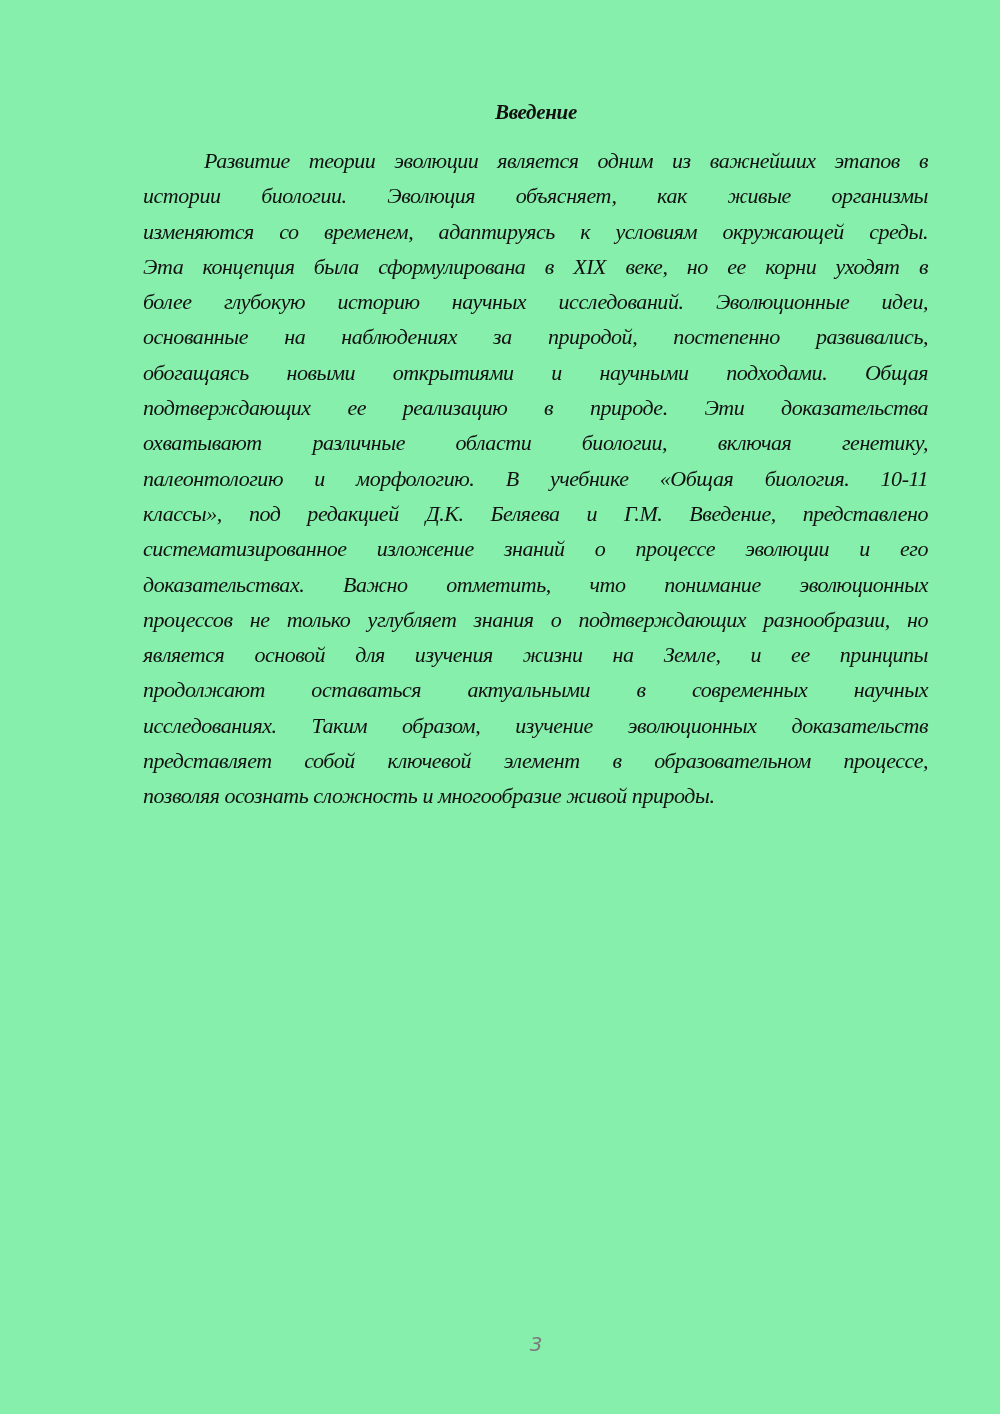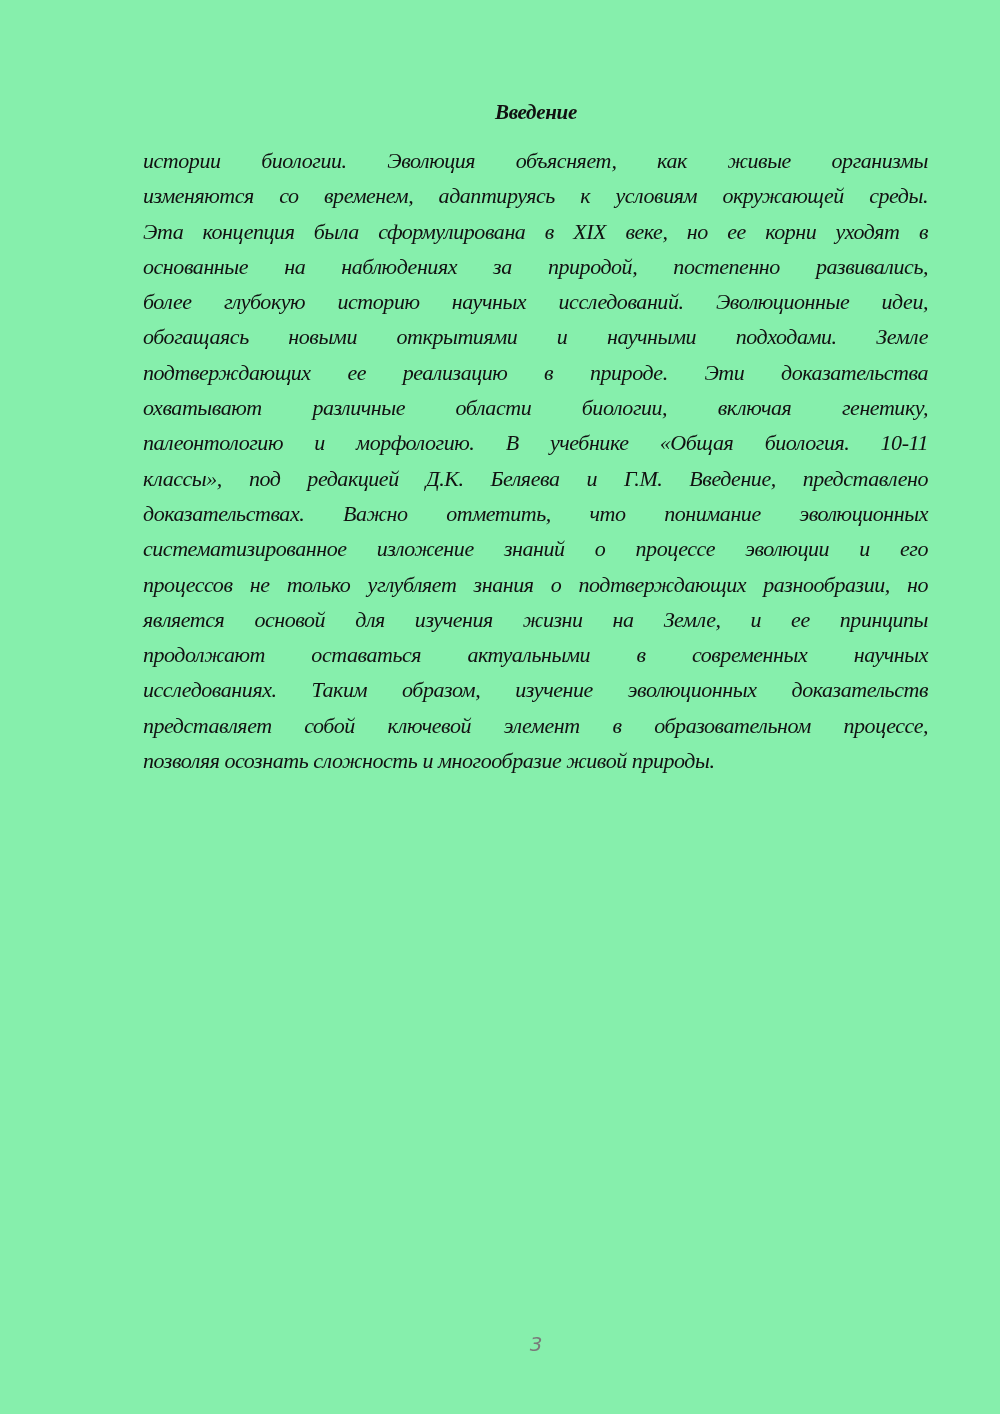--- a/index.html
+++ b/index.html
@@ -68,32 +68,33 @@
       color: #7a7a7a;
     }
   </style>
 </head>
 <body>
 
 <div class="page">
   <div class="heading">Введение</div>
 
   <div class="body-text">
+    <span class="line first">Развитие теории эволюции является одним из важнейших этапов в</span>
     <span class="line">истории биологии. Эволюция объясняет, как живые организмы</span>
     <span class="line">изменяются со временем, адаптируясь к условиям окружающей среды.</span>
     <span class="line">Эта концепция была сформулирована в XIX веке, но ее корни уходят в</span>
+    <span class="line">более глубокую историю научных исследований. Эволюционные идеи,</span>
     <span class="line">основанные на наблюдениях за природой, постепенно развивались,</span>
-    <span class="line">более глубокую историю научных исследований. Эволюционные идеи,</span>
-    <span class="line">обогащаясь новыми открытиями и научными подходами. Земле</span>
+    <span class="line">обогащаясь новыми открытиями и научными подходами. Общая</span>
     <span class="line">подтверждающих ее реализацию в природе. Эти доказательства</span>
     <span class="line">охватывают различные области биологии, включая генетику,</span>
     <span class="line">палеонтологию и морфологию. В учебнике «Общая биология. 10-11</span>
     <span class="line">классы», под редакцией Д.К. Беляева и Г.М. Введение, представлено</span>
+    <span class="line">систематизированное изложение знаний о процессе эволюции и его</span>
     <span class="line">доказательствах. Важно отметить, что понимание эволюционных</span>
-    <span class="line">систематизированное изложение знаний о процессе эволюции и его</span>
     <span class="line">процессов не только углубляет знания о подтверждающих разнообразии, но</span>
     <span class="line">является основой для изучения жизни на Земле, и ее принципы</span>
     <span class="line">продолжают оставаться актуальными в современных научных</span>
     <span class="line">исследованиях. Таким образом, изучение эволюционных доказательств</span>
     <span class="line">представляет собой ключевой элемент в образовательном процессе,</span>
     <span class="line last">позволяя осознать сложность и многообразие живой природы.</span>
   </div>
 
   <div class="page-number">3</div>
 </div>

